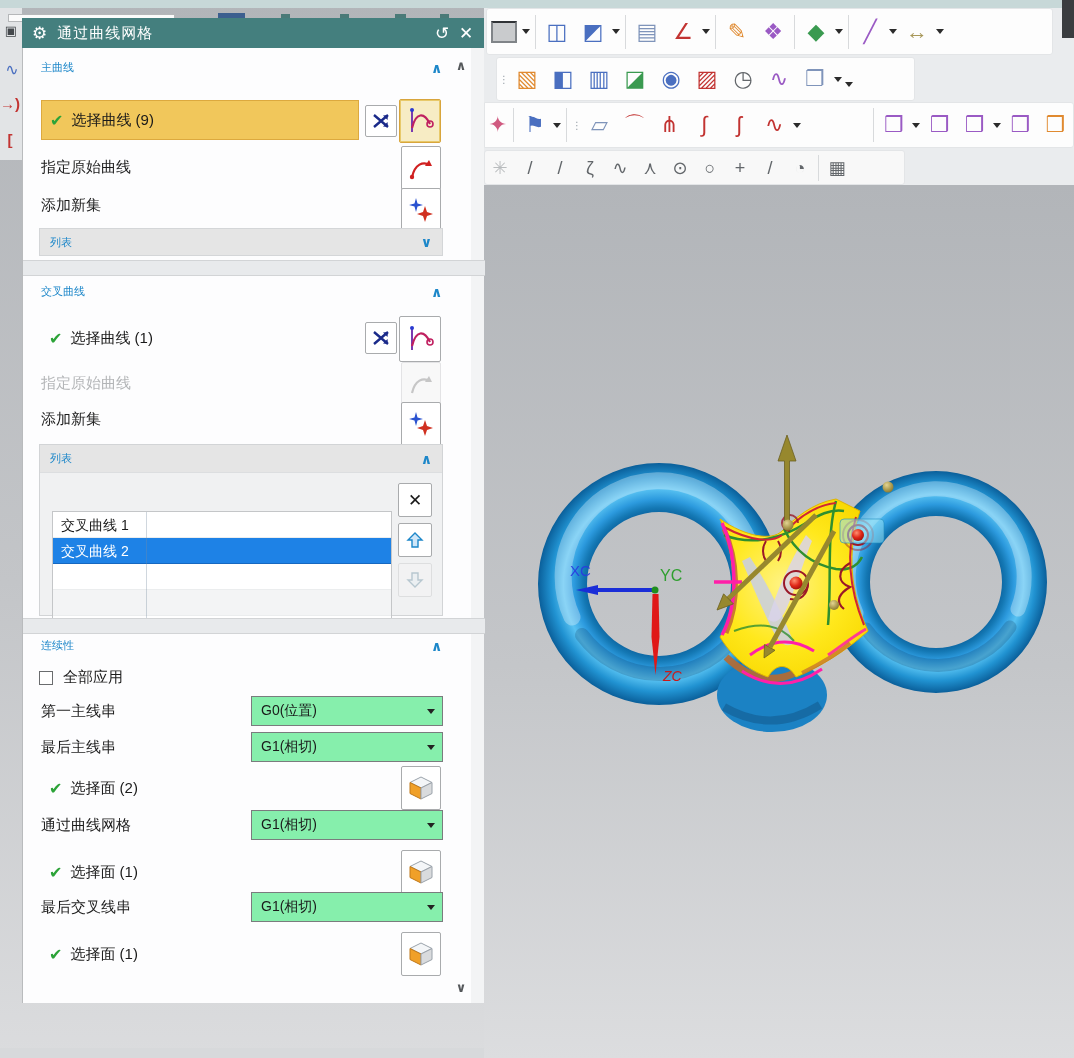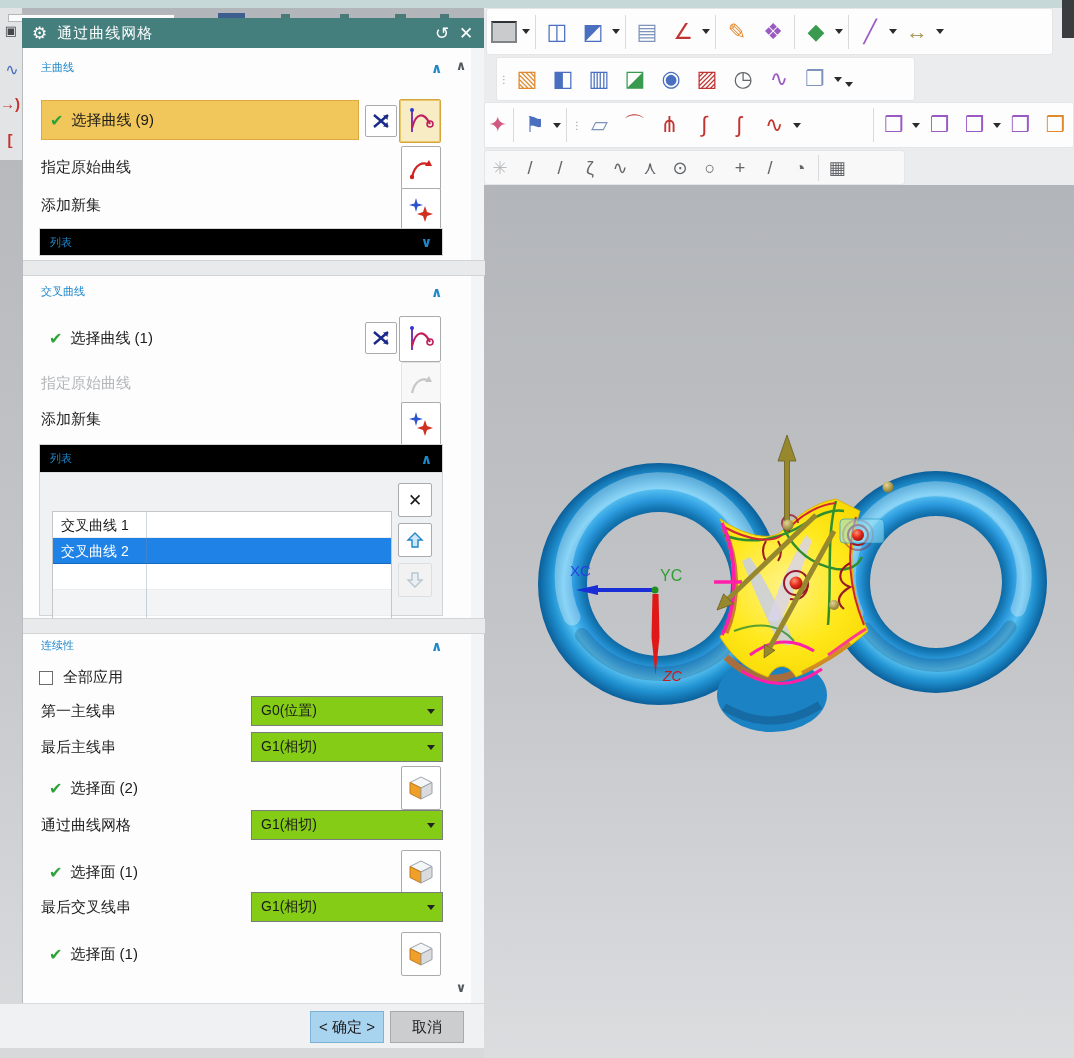--- a/index.html
+++ b/index.html
@@ -52,31 +52,31 @@
   .chev { color:#1d87c9; font-size:14px; font-weight:bold; }
   .lbl { color:#1c1c1c; }
   .dis { color:#b3b5b7; }
   .selrow-y { background:#f1c75b; border:1px solid #dca93e; display:flex; align-items:center; }
   .selrow { display:flex; align-items:center; }
   .okmark { color:#2ca338; font-size:16px; font-weight:bold; margin:0 8px 0 8px; }
   .sbtn { background:#fff; border:1px solid #a9abad; border-radius:2px;
           display:flex; align-items:center; justify-content:center; cursor:pointer; }
   .sbtn.sel { background:#f7ecc4; border:1px solid #d8a53c; box-shadow:0 0 0 1px #e8c96a inset; }
   .sbtn.disb { background:#f4f4f4; border-color:#cecfd1; opacity:.55; }
-  .listbar { background:#000000; border:1px solid #d4d6d8; display:flex; align-items:center;
+  .listbar { background:#e5e5e5; border:1px solid #d4d6d8; display:flex; align-items:center;
              justify-content:space-between; padding:0 10px; }
   .grpbox { background:#f0f1f2; border:1px solid #d2d4d6; }
   .listbox { background:#fff; border:1px solid #c4c6c8; overflow:hidden; position:relative; }
   .lrow { height:26px; line-height:26px; padding-left:8px; border-bottom:1px solid #ebedee;
           position:relative; font-size:14px; }
   .lrow.alt { background:#f3f4f5; }
   .lrow.sel { background:#1e82e6; color:#fff; border-bottom:1px solid #1668c0; }
   .coldiv { position:absolute; left:93px; top:0; width:1px; height:100%; background:rgba(120,140,160,.35); }
   .sep-band { left:0; background:#e8eaec; border-top:1px solid #d2d4d6; border-bottom:1px solid #d2d4d6; width:462px; height:16px; }
-  .combo { background:#84cc16; border:1px solid #7a7c7e; display:flex; align-items:center;
+  .combo { background:#86efac; border:1px solid #7a7c7e; display:flex; align-items:center;
            justify-content:space-between; padding:0 7px 0 9px; font-size:14px; cursor:pointer; }
   .combo .caret { border-top-color:#222; margin:4px 0 0 0; }
   .cbx { width:14px; height:14px; background:#fff; border:1px solid #6a6c6e; display:inline-block; }
   .scrtrack { background:#f3f4f5; }
   .scrchev { color:#55585b; font-size:13px; font-weight:bold; text-align:center; cursor:pointer; }
 
   .dlg-footer { left:0; top:1003px; width:484px; height:45px; background:#f0f1f2;
                 border-top:1px solid #d8dadc; display:flex; align-items:center; }
   .btn-ok { position:absolute; left:310px; top:7px; width:74px; height:32px; background:#a9d4ef;
             border:1px solid #7fb3d6; display:flex; align-items:center; justify-content:center;
@@ -507,19 +507,15 @@
     </div>
     <div class="abs sbtn" style="left:378px;top:884px;width:40px;height:44px;">
       <svg width="28" height="28">
         <polygon points="14,3 25,8.5 14,14 3,8.5" fill="#f4f6f8" stroke="#9aa2aa" stroke-width="1"></polygon>
         <polygon points="3,8.5 14,14 14,25 3,19.5" fill="#f0a028" stroke="#c07818" stroke-width="1"></polygon>
         <polygon points="25,8.5 14,14 14,25 25,19.5" fill="#d9dbdd" stroke="#9aa2aa" stroke-width="1"></polygon>
       </svg>
     </div>
   </div>
 
-  <div class="abs dlg-footer">
-    <div class="btn-ok">&lt; 确定 &gt;</div>
-    <div class="btn-cancel">取消</div>
-  </div>
   <div class="abs bottom-strip"></div>
 
 </div>
 
 </body></html>

